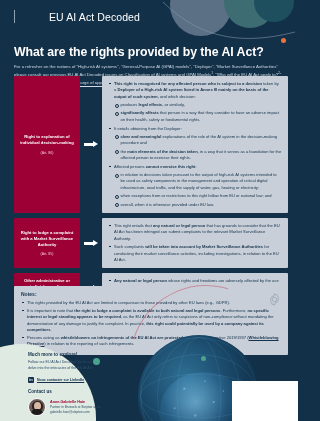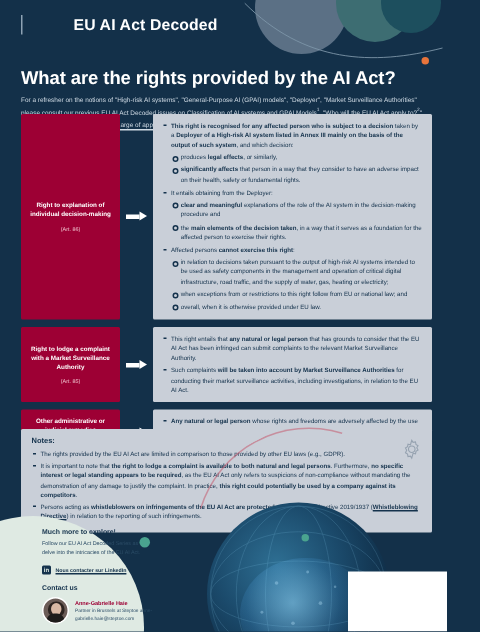--- a/index.html
+++ b/index.html
@@ -17,21 +17,21 @@
   .c2{position:absolute;width:52px;height:52px;border-radius:50%;background:#3d6d72;left:66px;top:-24px;}
   .c3{position:absolute;width:40px;height:40px;border-radius:50%;background:#1d4f5e;left:96px;top:-18px;}
   .curve{position:absolute;left:5px;top:-8px;width:135px;height:56px;}
   .odot{position:absolute;right:12px;top:38px;width:5px;height:5px;border-radius:50%;background:#e8743b;}
 
   
   .hdr{position:absolute;left:14px;top:10px;right:14px;}
   .brandrow{display:flex;align-items:center;gap:6px;}
   .logo{font-family:"Liberation Serif",serif;font-size:13px;letter-spacing:.3px;color:#ffffff;font-weight:400;}
   .vbar{width:1px;height:13px;background:#8ea2b4;}
-  .brandsub{font-size:10.5px;font-weight:bold;color:#ffffff;letter-spacing:.1px;padding-left:28px;}
+  .brandsub{font-size:10.5px;font-weight:normal;color:#ffffff;letter-spacing:.1px;padding-left:28px;}
   .h1{margin-top:22px;font-size:12.3px;font-weight:bold;color:#ffffff;letter-spacing:-.05px;}
   .intro{margin-top:5px;font-size:4.3px;line-height:1.62;color:#cfdae4;max-width:270px;}
   .intro a{color:#cfdae4;text-decoration:underline;}
   .sup{font-size:3.2px;vertical-align:super;}
 
   
   .rows{position:absolute;left:14px;right:10px;top:76px;}
   .row{display:flex;align-items:stretch;margin-bottom:5px;}
   .label{
     width:66px;flex:none;background:#9d0034;border-radius:1px;

